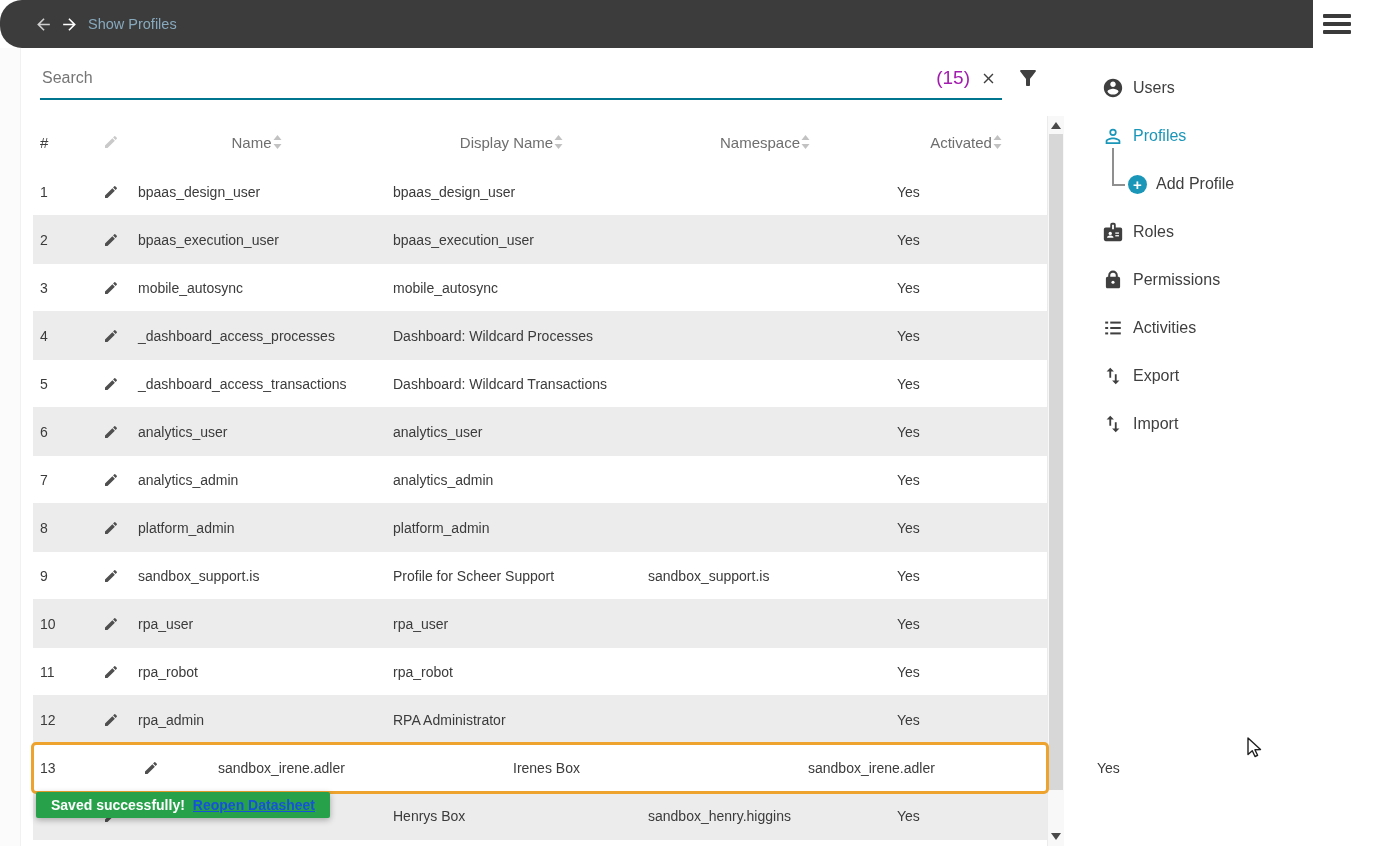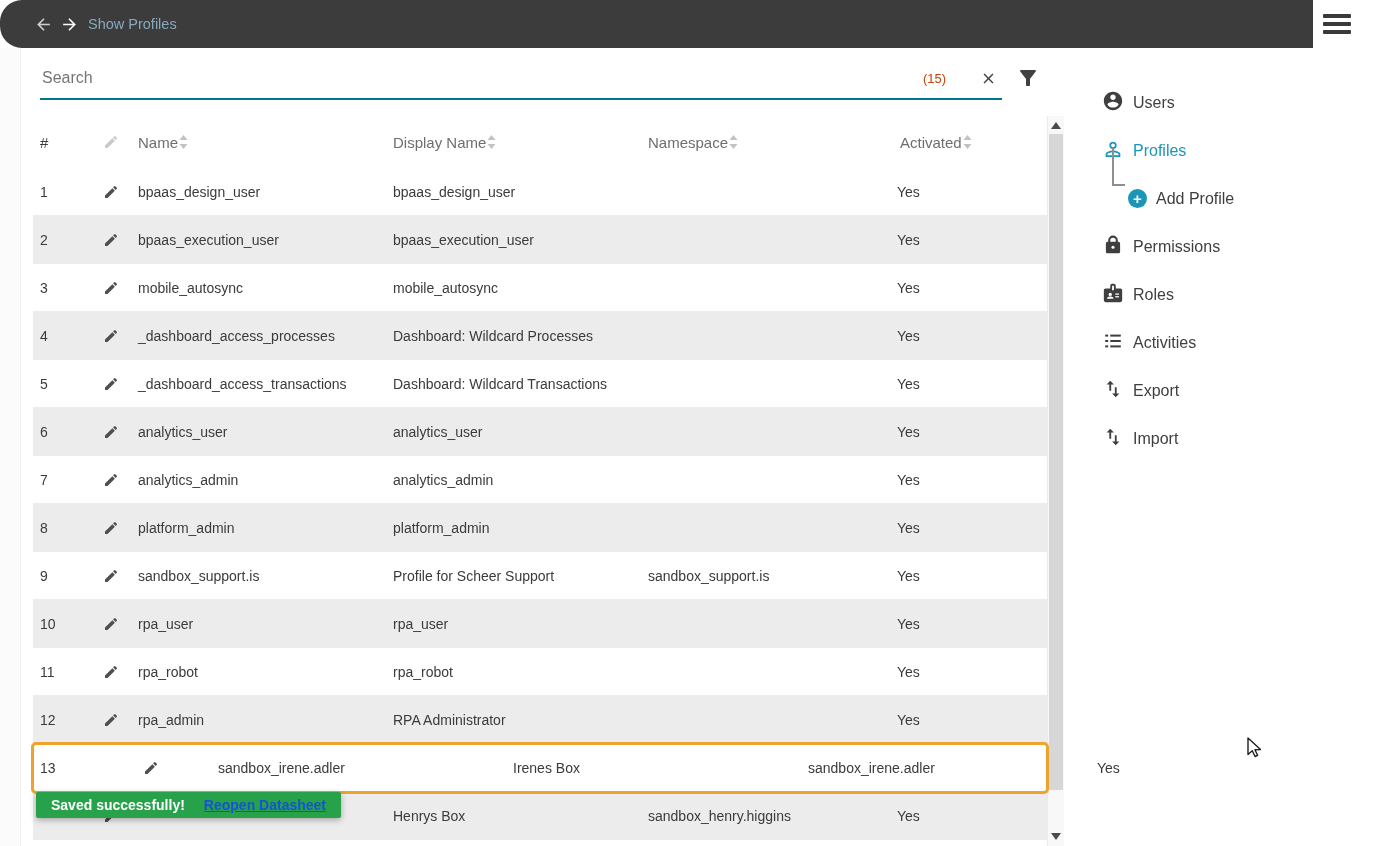--- a/index.html
+++ b/index.html
@@ -21,32 +21,32 @@
 
   
   .gutter{position:absolute;left:0;top:48px;width:20px;height:798px;background:#fbfbfb;border-right:1px solid #f1f1f1;}
 
   
   .search-field{position:absolute;left:40px;top:58px;width:962px;height:40px;
     display:flex;align-items:center;border-bottom:2px solid var(--underline,#00758f);}
   .search-input{flex:1;border:none;outline:none;font-size:16px;color:#7f1d1d;background:transparent;
     font-family:"Liberation Sans",sans-serif;}
   .search-input::placeholder{color:#757575;}
-  .result-count{font-size:13px;color:#c2410c;margin-right:32px;}
+  .result-count{font-size:19px;color:#a21caf;margin-right:8px;}
   .clear-btn{width:20px;height:20px;margin-right:4px;cursor:pointer;display:flex;align-items:center;justify-content:center;}
   .clear-btn svg{fill:#3f3f3f;}
   .filter-btn{position:absolute;left:1016px;top:66px;width:24px;height:24px;cursor:pointer;}
   .filter-btn svg{fill:#404040;}
 
   
   .thead{position:absolute;left:33px;top:116px;width:1014px;height:52px;
     display:grid;grid-template-columns:62px 40px 255px 255px 252px 150px;align-items:center;
     color:#6e6e6e;font-size:15px;background:#fff;}
   .th{display:flex;align-items:center;}
-  .th.sortable{justify-content:flex-start;padding-right:14px;cursor:pointer;}
+  .th.sortable{justify-content:center;padding-right:14px;cursor:pointer;}
   .th-num{padding-left:7px;color:#3d3d3d;}
   .th-edit{padding-left:8px;}
   .th-label{padding-left:3px;}
   .sort-icon svg{fill:#c2c2c2;display:block;}
 
   .tbody{position:absolute;left:33px;top:168px;width:1014px;}
   .row{position:relative;display:grid;grid-template-columns:62px 40px 255px 255px 252px 150px;
     height:48px;align-items:center;font-size:14px;color:#3b3b3b;background:#fff;
     border-bottom:1px solid #ececec;box-sizing:border-box;cursor:pointer;}
   .row.alt{background:#ececec;border-bottom-color:#ececec;}
@@ -64,26 +64,26 @@
     border-left:5px solid transparent;border-right:5px solid transparent;border-bottom:7px solid #4a4a4a;}
   .sb-down{position:absolute;bottom:6px;left:3px;width:0;height:0;
     border-left:5px solid transparent;border-right:5px solid transparent;border-top:7px solid #4a4a4a;}
   .sb-thumb{position:absolute;top:18px;left:1px;width:14px;height:656px;background:#d7d7d7;}
 
   
   .toast{position:absolute;left:36px;top:792px;height:26px;background:var(--toast-green,#27a24b);
     display:flex;align-items:center;padding:0 15px;z-index:5;border-radius:2px;
     box-shadow:0 2px 6px rgba(0,0,0,.3);}
   .toast-msg{color:#fff;font-weight:700;font-size:14px;white-space:nowrap;}
-  .toast-link{color:var(--link-blue,#1652d9);font-size:14px;font-weight:600;margin-left:19px;
+  .toast-link{color:var(--link-blue,#1652d9);font-size:14px;font-weight:600;margin-left:8px;
     text-decoration:underline;white-space:nowrap;cursor:pointer;}
 
   
   .sidebar{position:absolute;left:1090px;top:64px;width:290px;}
-  .side-item{position:relative;display:flex;align-items:flex-end;height:48px;padding-left:12px;
+  .side-item{position:relative;display:flex;align-items:center;height:48px;padding-left:12px;
     gap:9px;font-size:16px;color:#3f3f3f;cursor:pointer;}
   .side-item svg{fill:#3f3f3f;}
   .side-item.active{color:var(--accent,#1a96b9);}
   .side-item.active svg{fill:var(--accent,#1a96b9);}
   .side-item.child{padding-left:38px;}
   .connector{position:absolute;left:22px;top:-12px;width:11px;height:36px;
     border-left:2px solid #8f8f8f;border-bottom:2px solid #8f8f8f;}
   .add-circle{width:19px;height:19px;border-radius:50%;background:var(--accent,#1a96b9);
     color:#fff;display:flex;align-items:center;justify-content:center;font-size:15px;
     font-weight:700;line-height:1;flex:0 0 auto;}
@@ -376,35 +376,35 @@
     </div>
 
     <div class="side-item child">
       <div class="connector"></div>
       <span class="add-circle">+</span>
       <span>Add Profile</span>
     </div>
 
     <div class="side-item">
       <svg width="22" height="22" viewBox="0 0 24 24">
-          <path d="M18 8.5h-.75V7a5.25 5.25 0 0 0-10.5 0v1.5H6A1.75 1.75 0 0 0 4.25 10.25v9C4.25 20.22 5.03 21 6 21h12c.97 0 1.75-.78 1.75-1.75v-9A1.75 1.75 0 0 0 18 8.5zM9 7a3 3 0 0 1 6 0v1.5H9V7z"></path>
-          <circle cx="12" cy="14.5" r="1.7" fill="#fff"></circle>
-        </svg>
-      <span>Permissions</span>
-    </div>
-
-    <div class="side-item">
-      <svg width="22" height="22" viewBox="0 0 24 24">
           <path d="M20 7h-5V4a2 2 0 0 0-2-2h-2a2 2 0 0 0-2 2v3H4a2 2 0 0 0-2 2v11a2 2 0 0 0 2 2h16a2 2 0 0 0 2-2V9a2 2 0 0 0-2-2zm-9-3h2v5h-2V4z"></path>
           <circle cx="9" cy="13.5" r="1.8" fill="#fff"></circle>
           <path d="M5.5 18c0-1.4 2.3-2.1 3.5-2.1s3.5.7 3.5 2.1v.4h-7z" fill="#fff"></path>
           <rect x="14.5" y="12.5" width="4" height="1.4" fill="#fff"></rect>
           <rect x="14.5" y="15.4" width="4" height="1.4" fill="#fff"></rect>
         </svg>
       <span>Roles</span>
+    </div>
+
+    <div class="side-item">
+      <svg width="22" height="22" viewBox="0 0 24 24">
+          <path d="M18 8.5h-.75V7a5.25 5.25 0 0 0-10.5 0v1.5H6A1.75 1.75 0 0 0 4.25 10.25v9C4.25 20.22 5.03 21 6 21h12c.97 0 1.75-.78 1.75-1.75v-9A1.75 1.75 0 0 0 18 8.5zM9 7a3 3 0 0 1 6 0v1.5H9V7z"></path>
+          <circle cx="12" cy="14.5" r="1.7" fill="#fff"></circle>
+        </svg>
+      <span>Permissions</span>
     </div>
 
     <div class="side-item">
       <svg width="22" height="22" viewBox="0 0 24 24">
           <rect x="3.5" y="5" width="3.2" height="2.2"></rect>
           <rect x="9" y="5" width="11.5" height="2.2"></rect>
           <rect x="3.5" y="10.9" width="3.2" height="2.2"></rect>
           <rect x="9" y="10.9" width="11.5" height="2.2"></rect>
           <rect x="3.5" y="16.8" width="3.2" height="2.2"></rect>
           <rect x="9" y="16.8" width="11.5" height="2.2"></rect>

